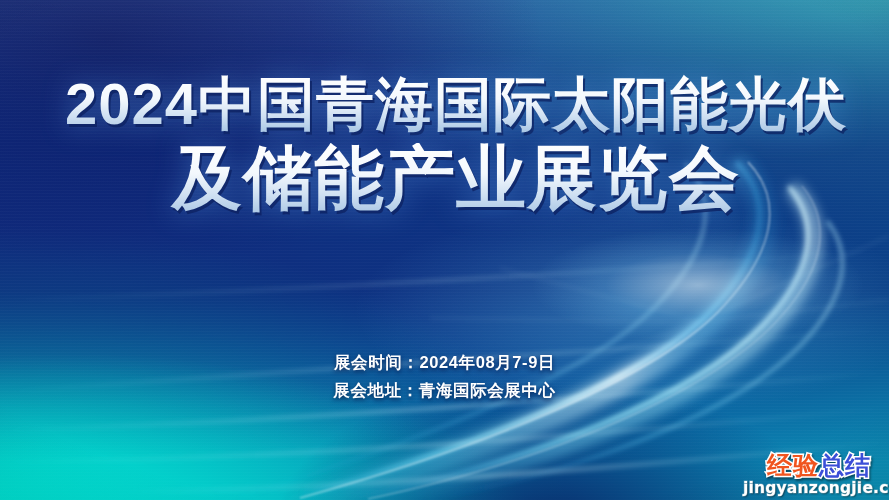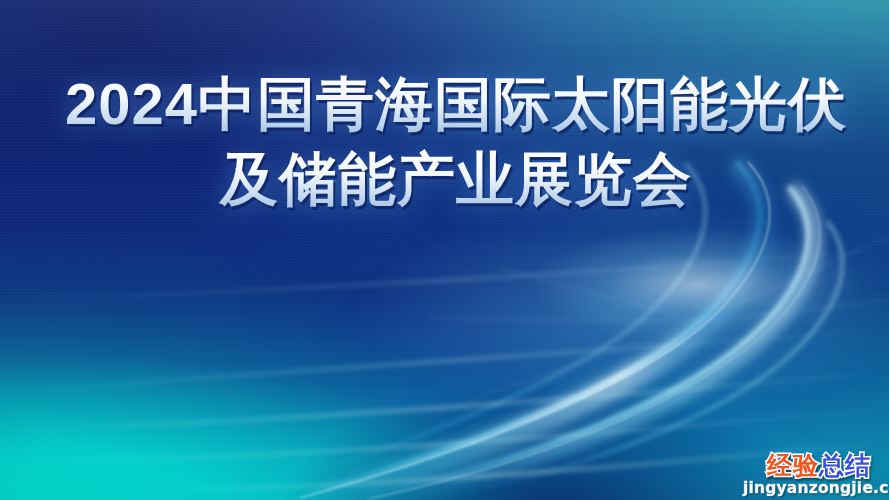--- a/index.html
+++ b/index.html
@@ -83,21 +83,21 @@
     line-height: 1.02;
     font-size: 58px;
     color: #eef4fb;
     background: linear-gradient(180deg, #ffffff 0%, #f3f8fd 42%, #cfe0f2 72%, #a9c6e4 100%);
     -webkit-background-clip: text;
     background-clip: text;
     -webkit-text-fill-color: transparent;
     filter: drop-shadow(2px 3px 0 rgba(12,32,96,0.75)) drop-shadow(0 0 14px rgba(110,185,255,0.35));
     white-space: nowrap;
   }
-  .title-line-2 { font-size: 58px; margin-top: 16px; }
+  .title-line-2 { font-size: 70px; margin-top: 10px; }
 
   .subtitle-en {
     position: absolute;
     left: 0; right: 0;
     top: 248px;
     margin: 0;
     font-size: 14.2px;
     font-weight: 700;
     letter-spacing: .45px;
     color: #ffffff;
@@ -255,20 +255,22 @@
   <div class="content">
 
     <div class="title-block">
       <h1 class="title-line">2024中国青海国际太阳能光伏</h1>
       <h1 class="title-line title-line-2">及储能产业展览会</h1>
     </div>
 
 
 
     <div class="info">
+      <p class="info-line">展会时间：2024年08月7-9日</p>
+      <p class="info-line">展会地址：青海国际会展中心</p>
     </div>
 
     <div class="watermark">
       <div class="wm-cn">
         <span class="w1">经验</span><span class="w2">总结</span>
       </div>
       <div class="wm-url">jingyanzongjie.com</div>
     </div>
 
   </div>

